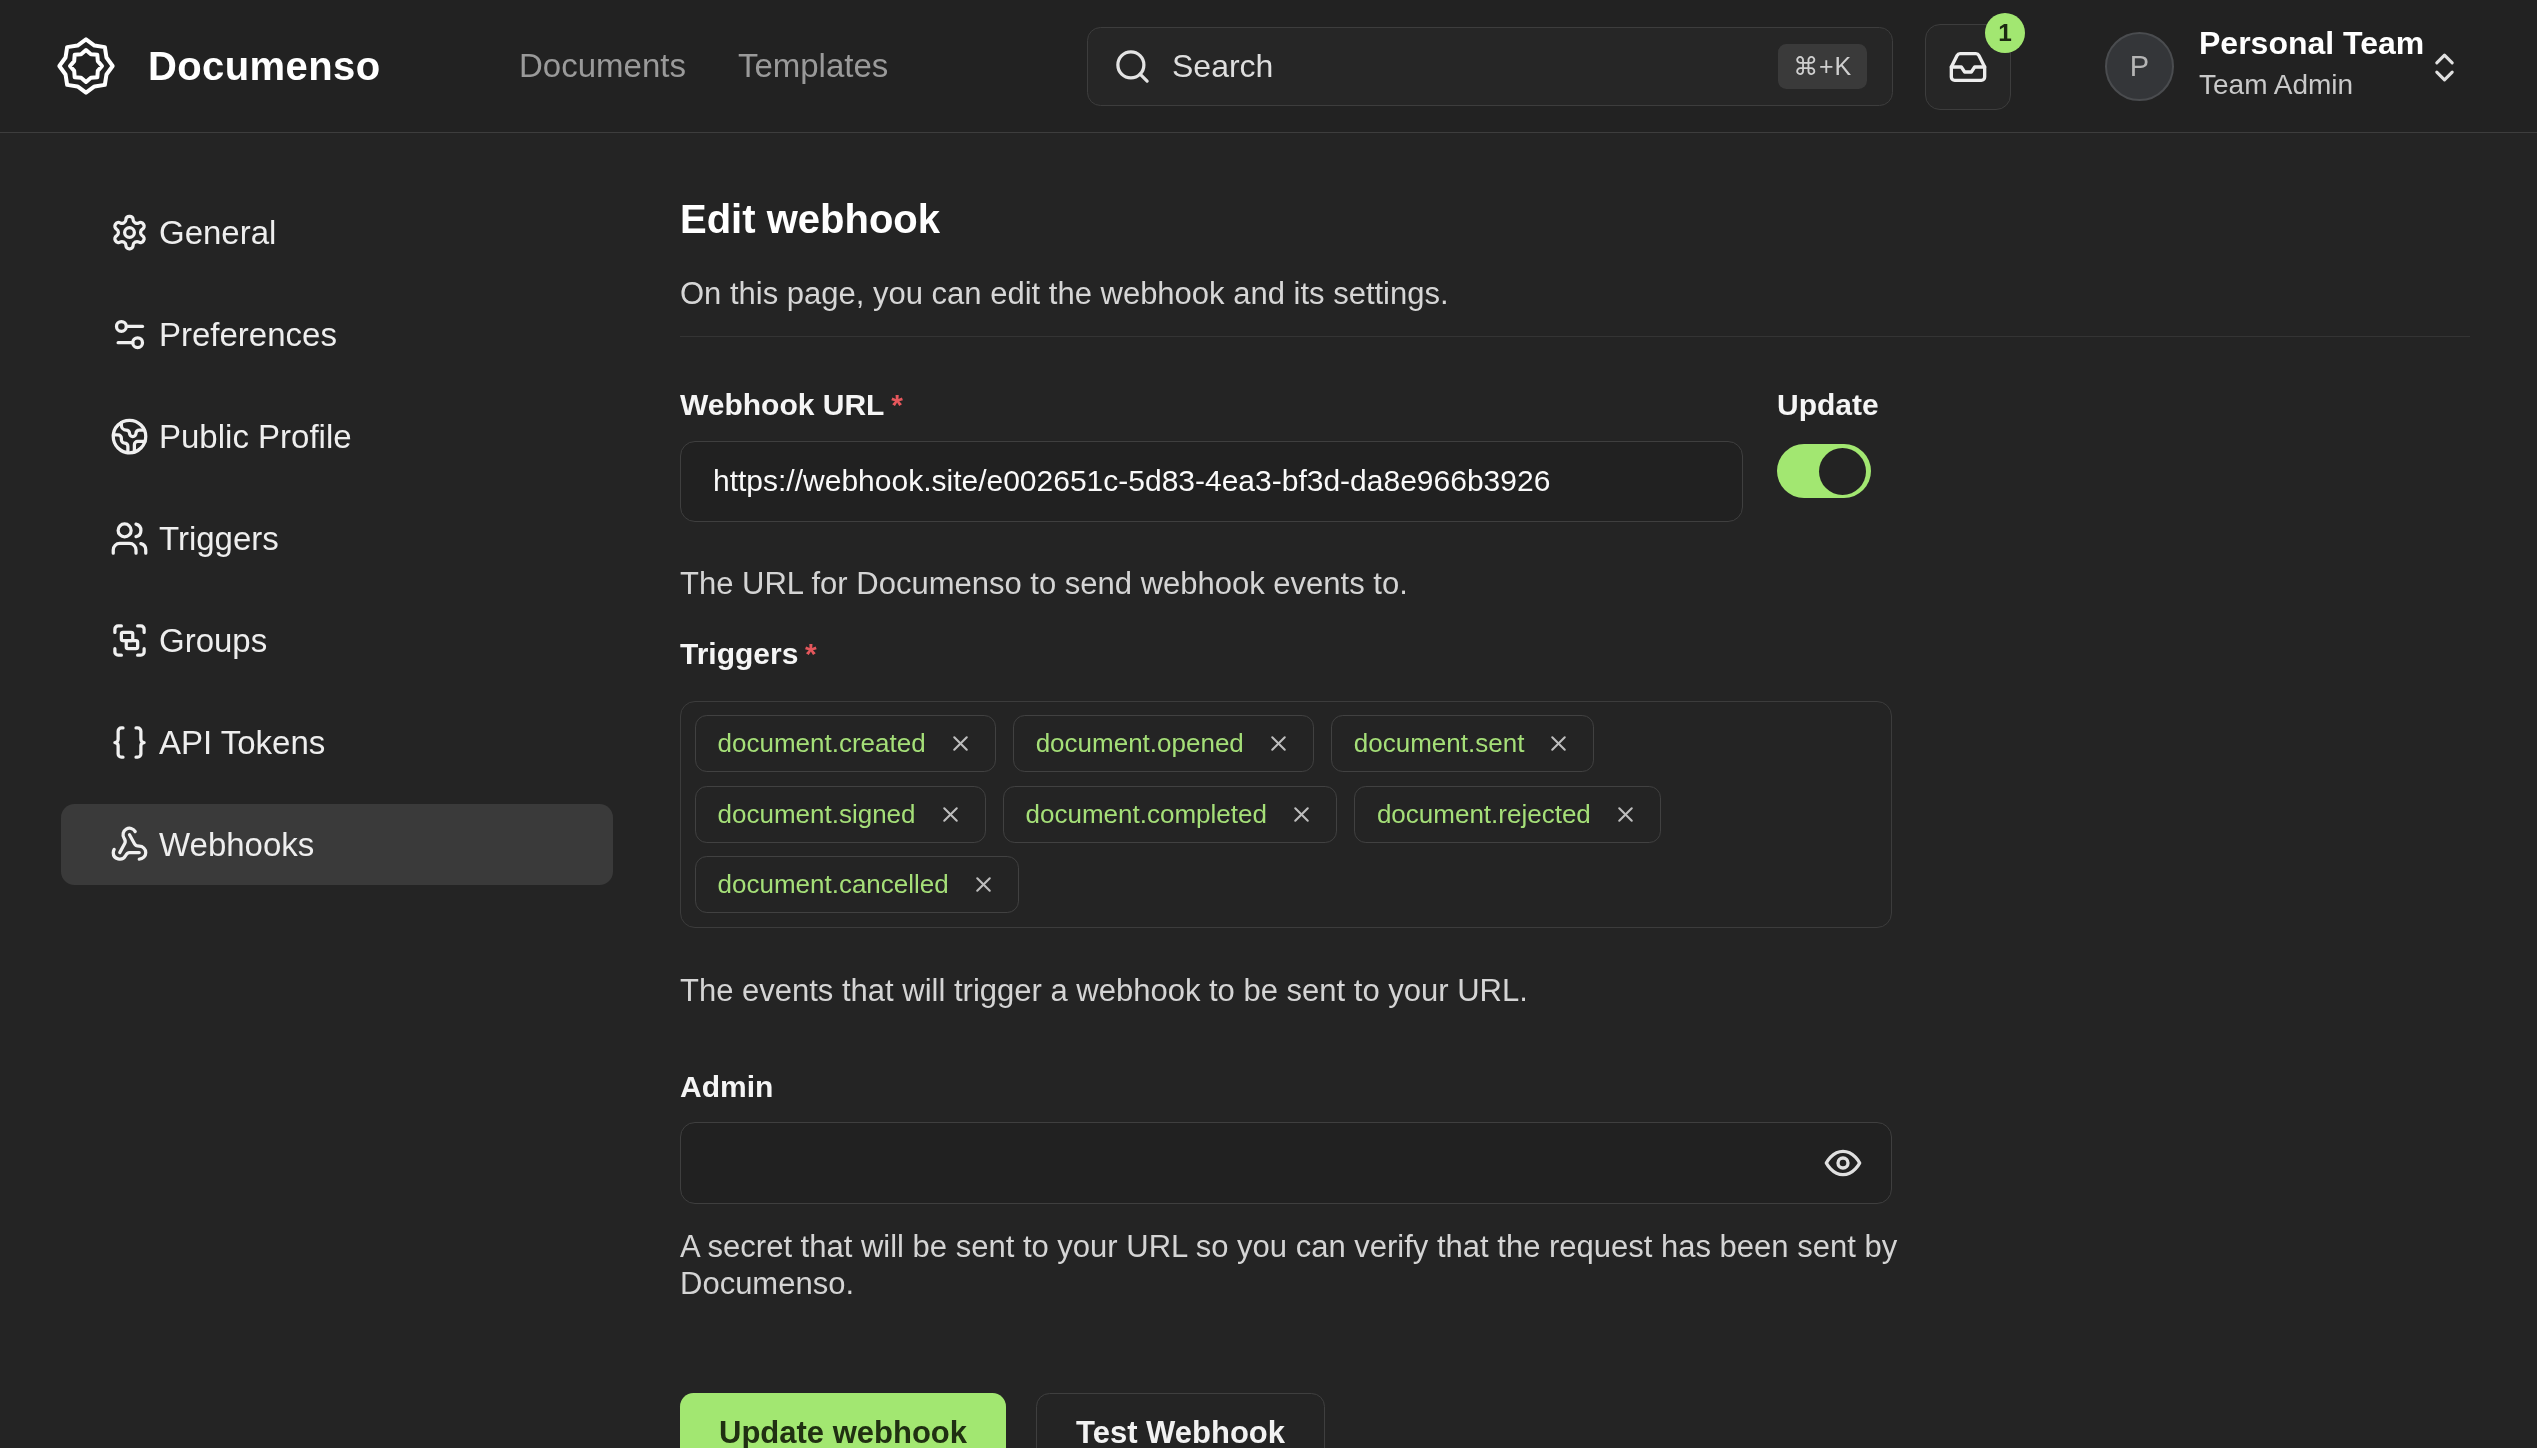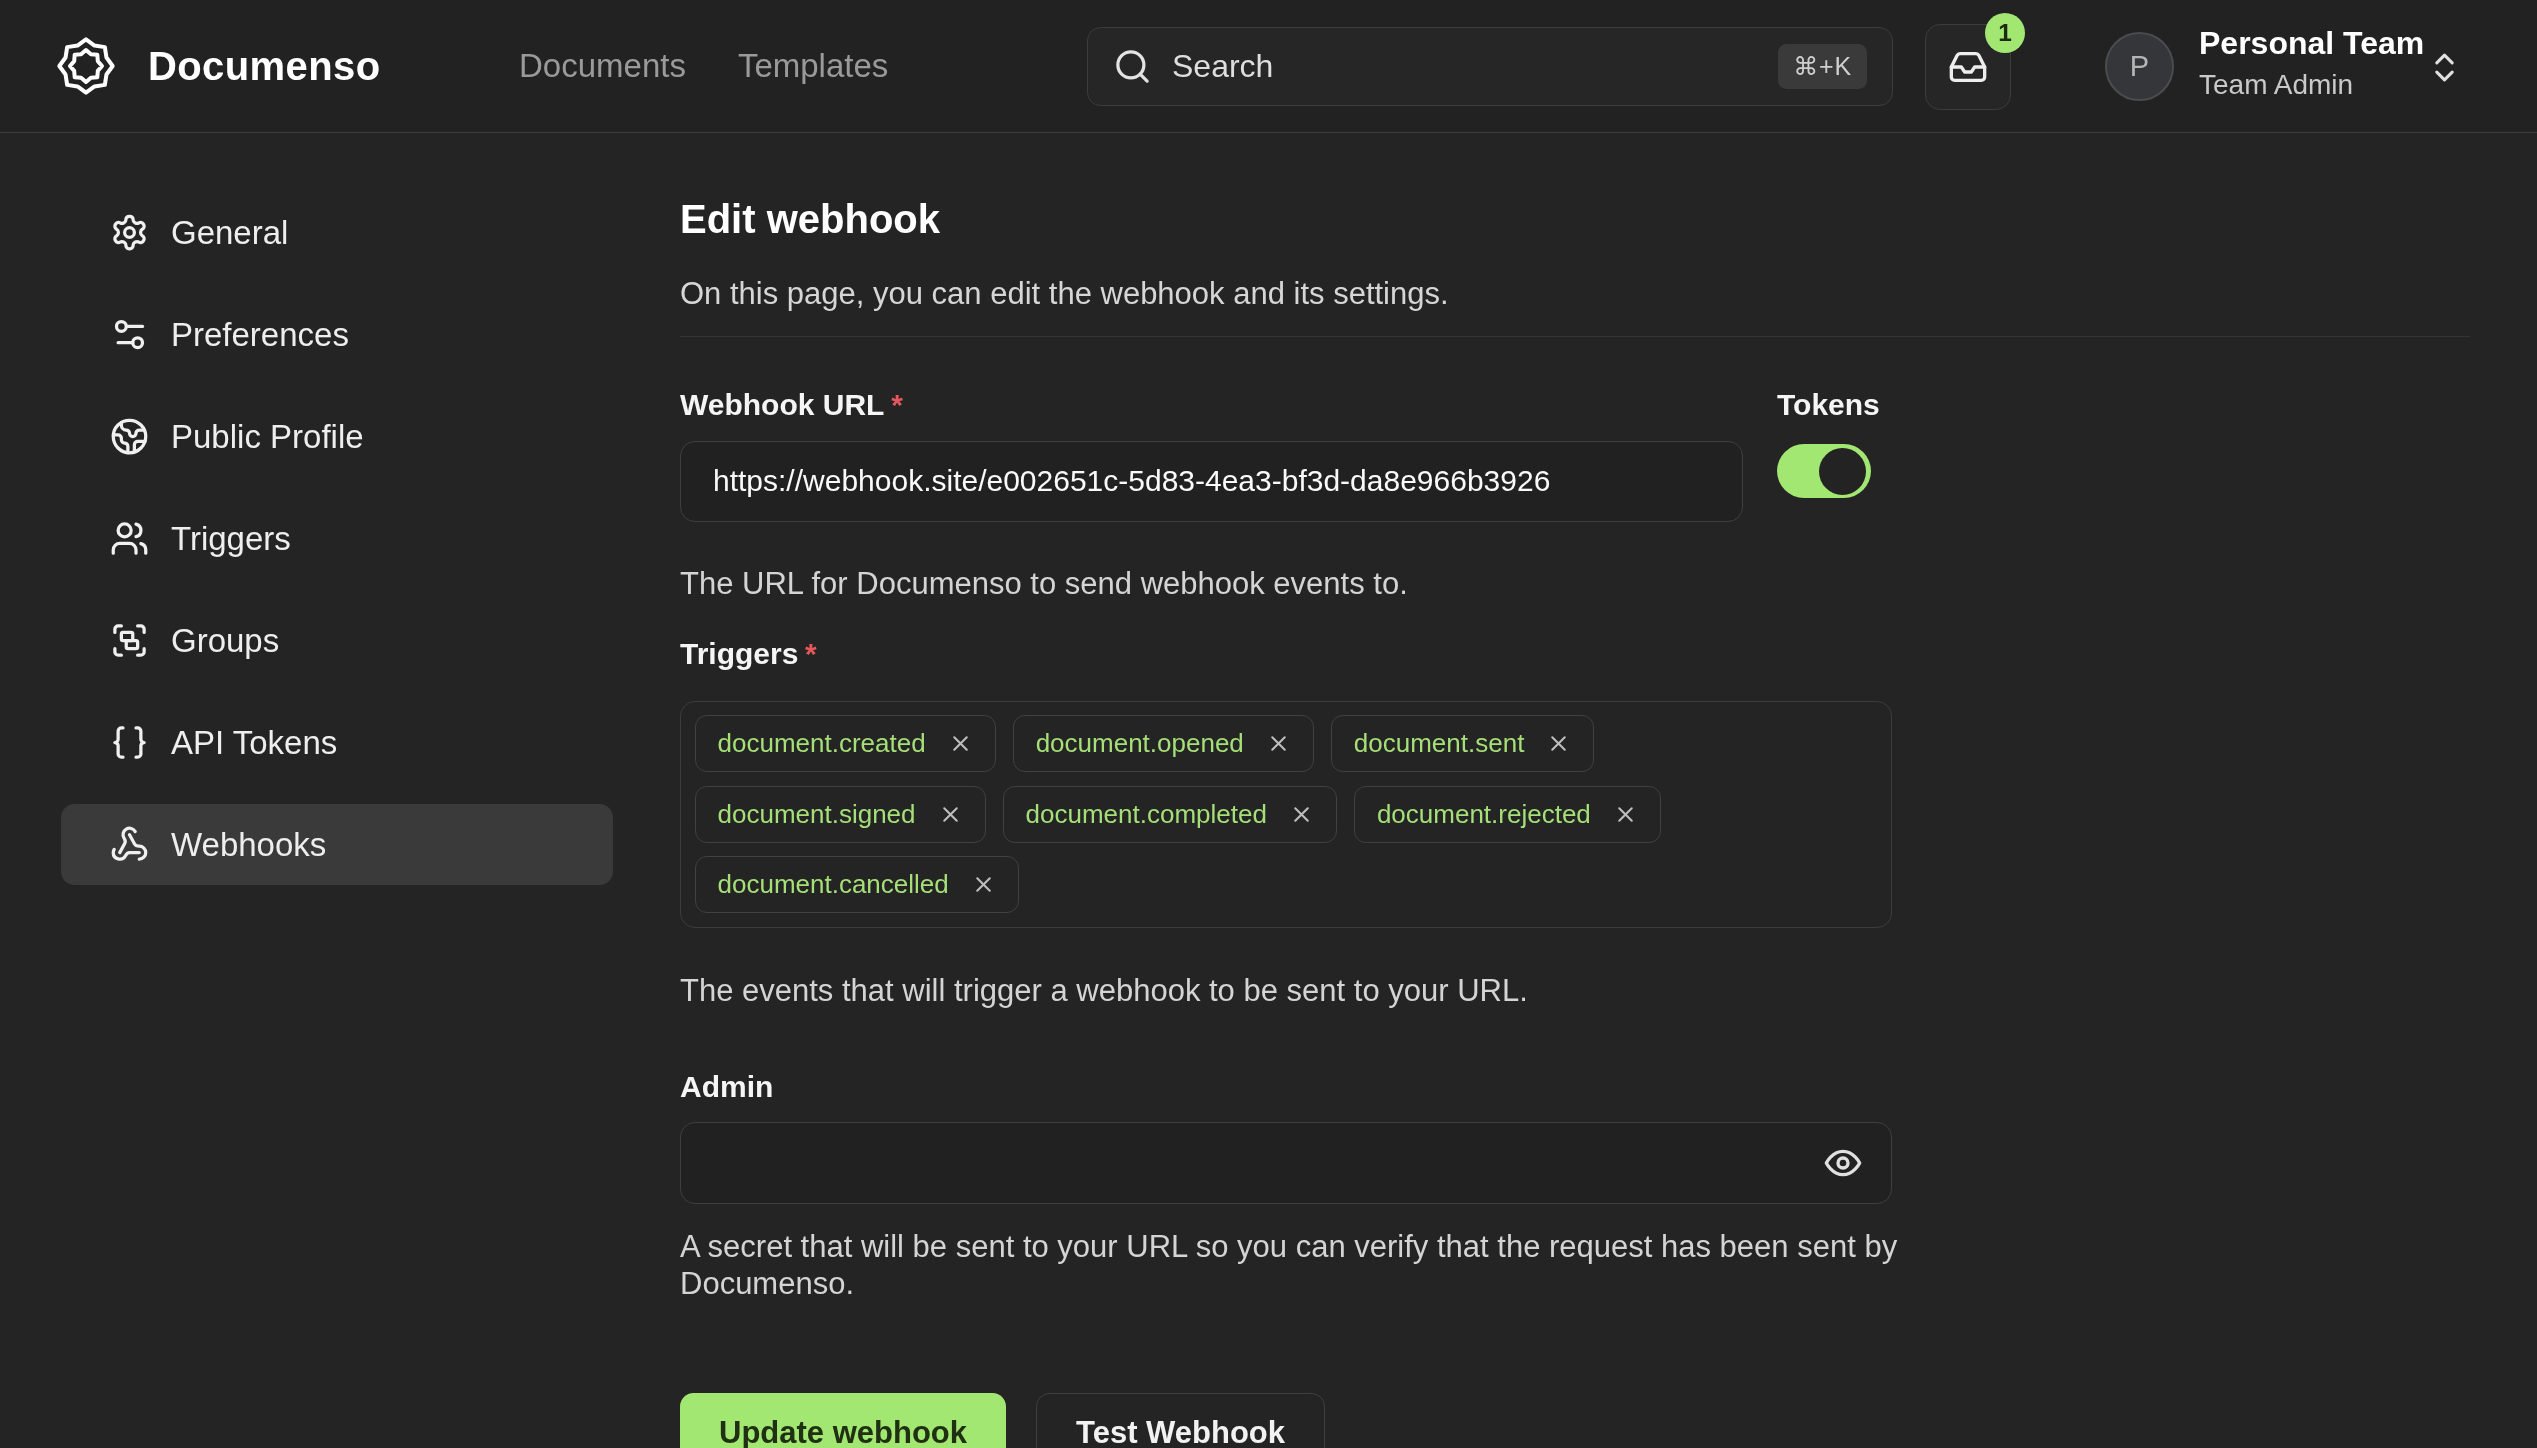--- a/index.html
+++ b/index.html
@@ -56,21 +56,21 @@
   .team-meta { position:absolute; left:2199px; top:23.6px; line-height:1.2; }
   .team-name { font-size:32px; font-weight:600; color:#ffffff; }
   .team-role { font-size:28px; color:#c9c9c9; margin-top:6px; }
   .team-chevrons { position:absolute; left:2426px; top:49px; width:37px; height:37px; color:#e0e0e0; cursor:pointer; }
   .team-chevrons svg { width:37px; height:37px; }
 
   
   .sidebar { position:absolute; left:61px; top:192px; width:552px; }
   .side-item {
     height:81px; margin-bottom:21px; display:flex; align-items:center;
-    padding-left:49px; gap:22px; border-radius:13.5px; cursor:pointer;
+    padding-left:49px; gap:10px; border-radius:13.5px; cursor:pointer;
   }
   .side-item svg { width:39px; height:39px; color:#f0f0f0; flex:0 0 auto; }
   .side-item .side-label { font-size:33px; font-weight:500; color:#eeeeee; }
   .side-item.active { background:#3a3a3a; }
 
   
   .main { position:absolute; left:680px; top:199px; width:1858px; }
   .page-title { font-size:40px; line-height:40px; font-weight:700; color:#ffffff; margin-bottom:36px; }
   .page-desc { font-size:31px; line-height:37px; color:#d6d6d6; margin-bottom:24.4px; }
   .rule { border:none; border-top:1.7px solid #343434; width:1790px; margin:0 0 51px 0; }
@@ -256,21 +256,21 @@
   </div>
 
   <div class="main">
     <h1 class="page-title">Edit webhook</h1>
     <p class="page-desc">On this page, you can edit the webhook and its settings.</p>
     <hr class="rule">
 
     <div class="form">
 
       <div class="enabled-wrap">
-        <div class="field-label">Tokens</div>
+        <div class="field-label">Update</div>
         <div class="toggle">
           <div class="knob"></div>
         </div>
       </div>
 
       <div class="field-label mb-label">
         <span>Webhook URL</span><span class="req">*</span>
       </div>
       <input type="text" class="text-input" style="margin-bottom: 43px;" value="https://webhook.site/e002651c-5d83-4ea3-bf3d-da8e966b3926">
       <div class="helper" style="margin-bottom:35px;">The URL for Documenso to send webhook events to.</div>

